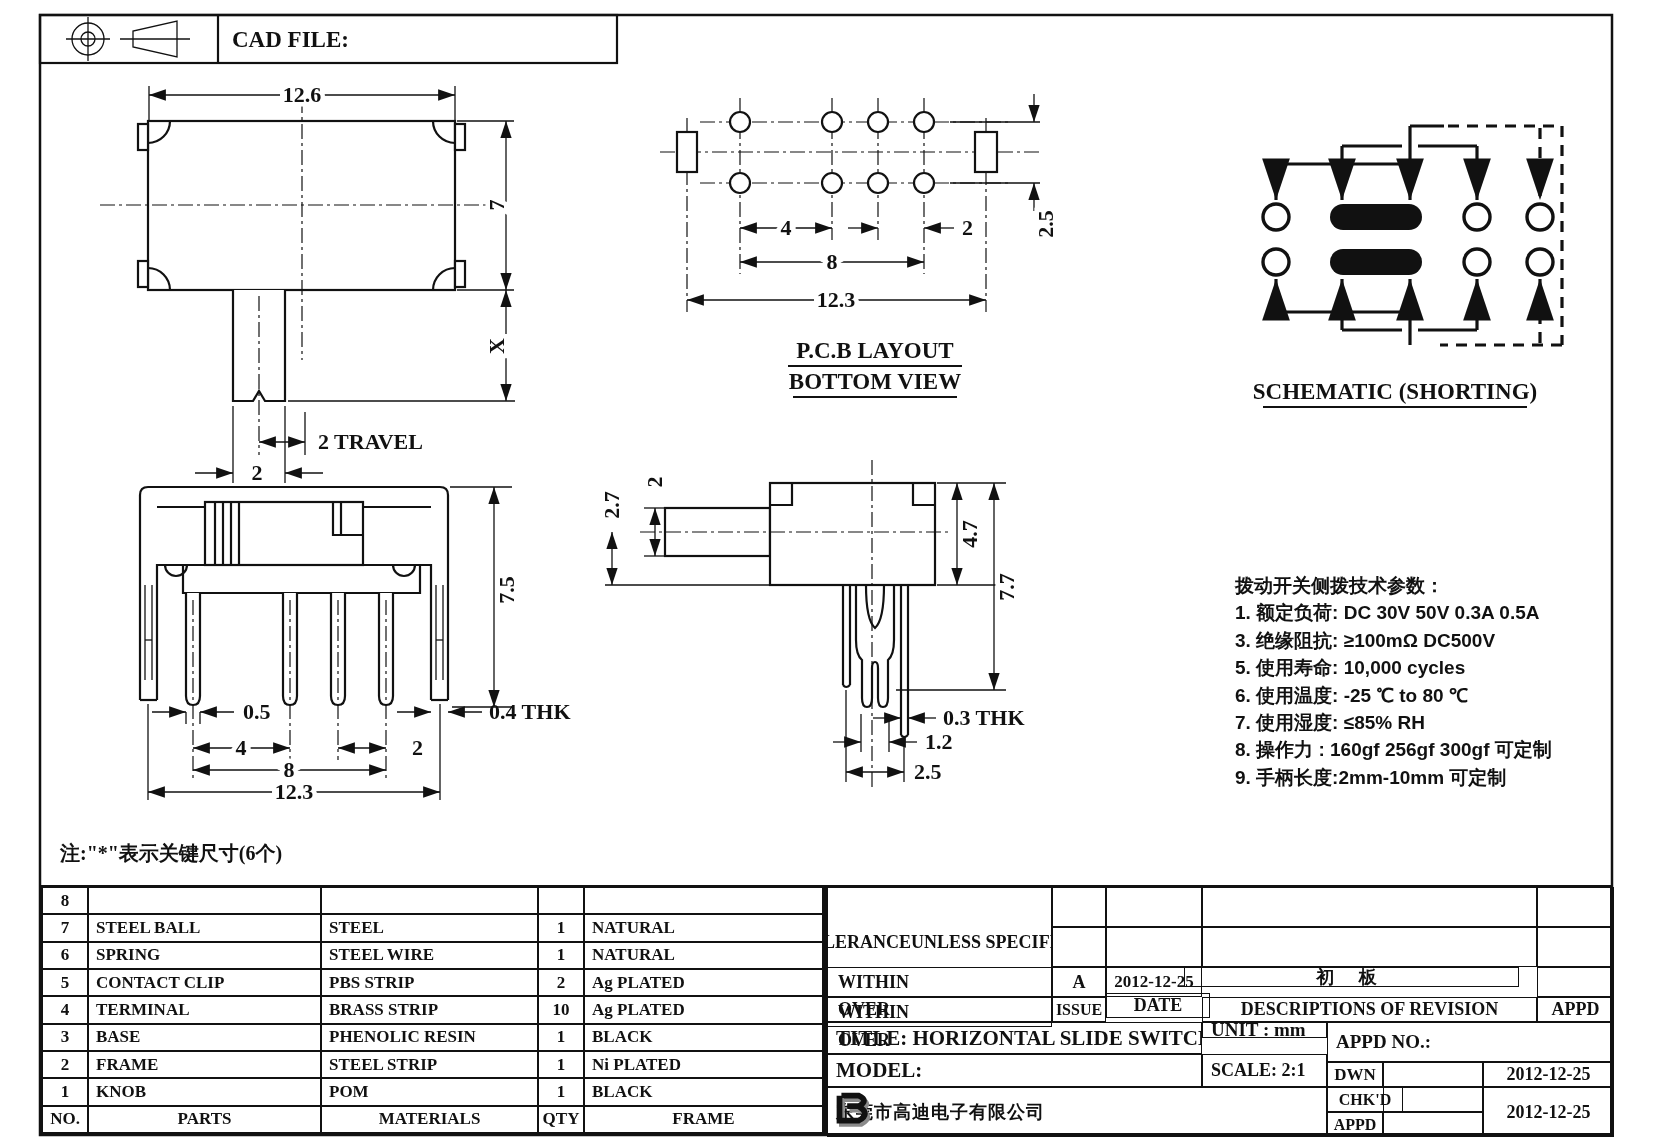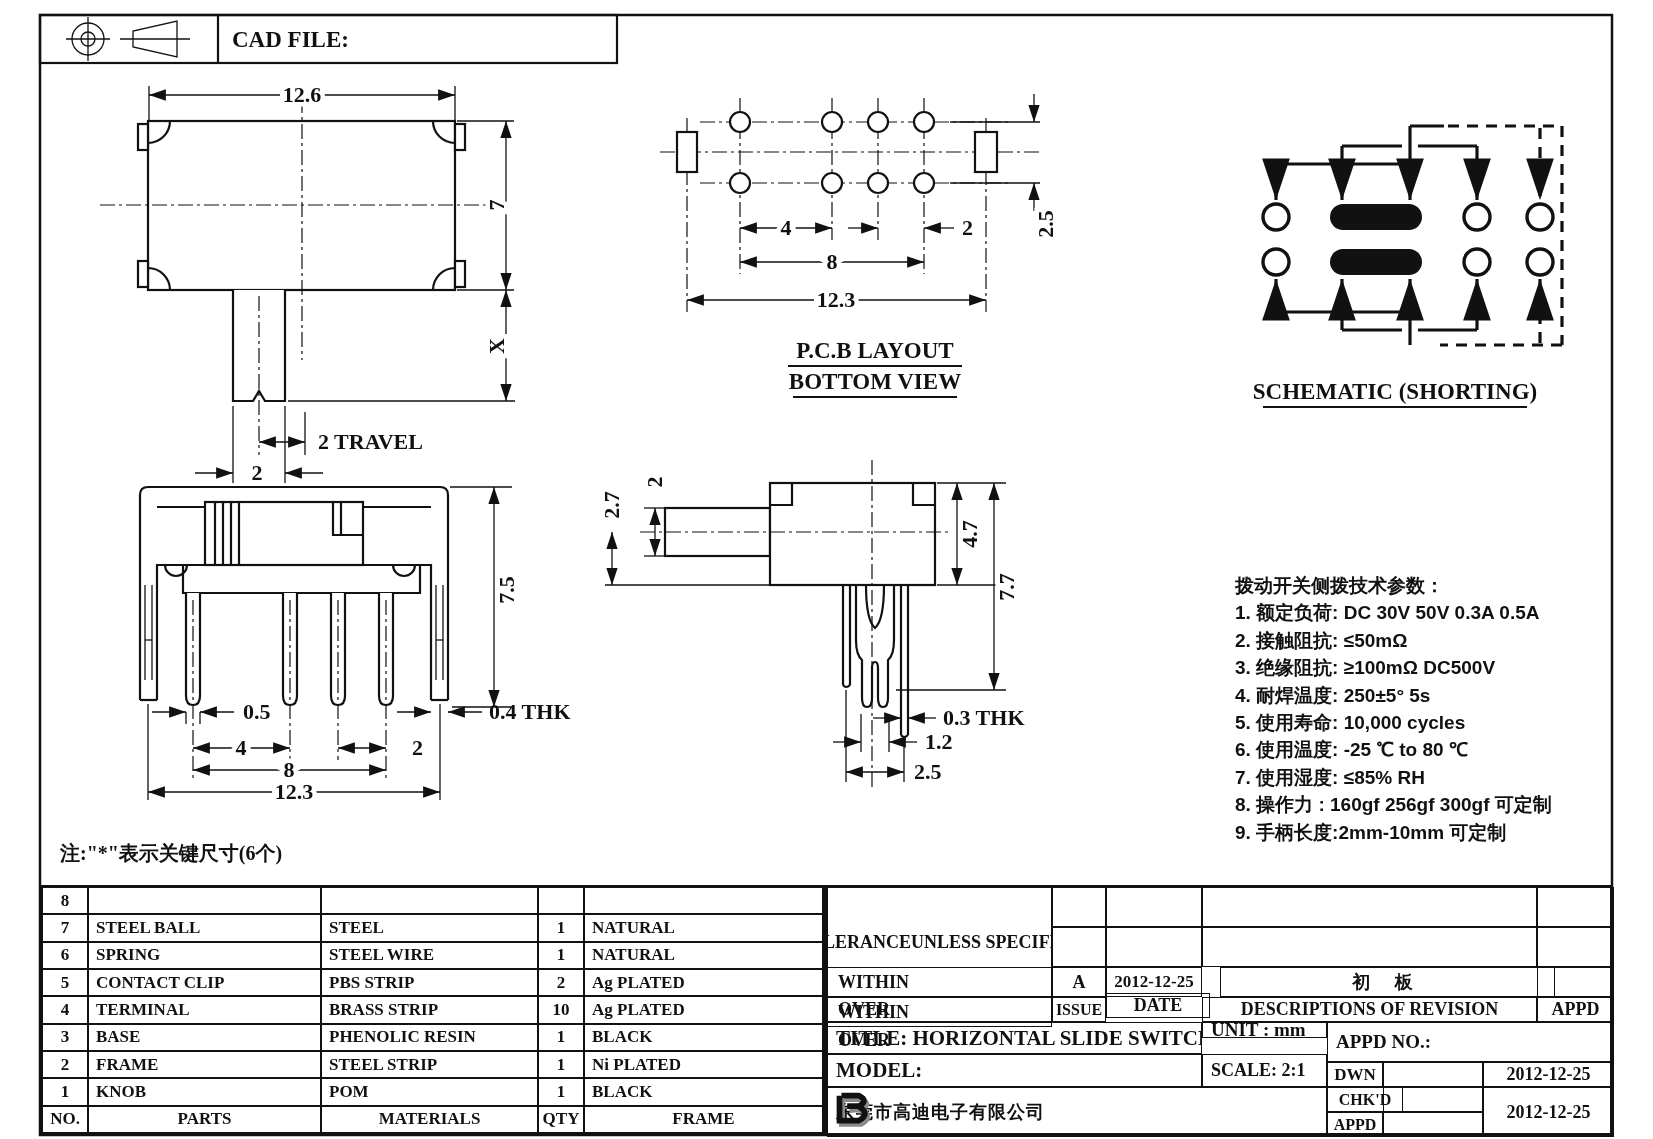--- a/index.html
+++ b/index.html
@@ -302,23 +302,21 @@
     <line x1="846" y1="772" x2="904" y2="772" class="dm" marker-start="url(#ar)" marker-end="url(#ar)"></line>
     <text x="914" y="779" class="d">2.5</text>
   </g>
 </svg>
 
 <div id="note">注:"*"表示关键尺寸(6个)</div>
 
 <div id="tech">
   <div>拨动开关侧拨技术参数：</div>
   <div>1.  额定负荷: DC 30V   50V   0.3A   0.5A</div>
-  <div>2.  接触阻抗: ≤50mΩ</div>
   <div>3.  绝缘阻抗: ≥100mΩ   DC500V</div>
-  <div>4.  耐焊温度: 250±5°  5s</div>
   <div>5.  使用寿命: 10,000 cycles</div>
   <div>6.  使用温度: -25 ℃  to 80 ℃</div>
   <div>7.  使用湿度: ≤85% RH</div>
   <div>8.  操作力 : 160gf   256gf   300gf  可定制</div>
   <div>9.  手柄长度:2mm-10mm  可定制</div>
 </div>
 
 <div id="parts">
   <div class="cc">8</div>
   <div></div>
@@ -386,21 +384,21 @@
   <div class="cell" style="left:375px;top:0;width:335px;height:40px"></div>
   <div class="cell" style="left:710px;top:0;width:77px;height:40px"></div>
   <div class="cell" style="left:225px;top:40px;width:54px;height:40px"></div>
   <div class="cell" style="left:279px;top:40px;width:96px;height:40px"></div>
   <div class="cell" style="left:375px;top:40px;width:335px;height:40px"></div>
   <div class="cell" style="left:710px;top:40px;width:77px;height:40px"></div>
 
   <div class="cell cc" style="left:0;top:110px;width:225px;height:30px;justify-content:flex-start;padding:0 10px">WITHIN</div>
   <div class="cell cc" style="left:225px;top:80px;width:54px;height:30px">A</div>
   <div class="cell cc" style="left:279px;top:80px;width:96px;height:30px;font-size:17px">2012-12-25</div>
-  <div class="cell cc rev" style="left:393px;top:80px;width:335px;height:30px">初 板</div>
+  <div class="cell cc rev" style="left:357px;top:80px;width:335px;height:20px">初 板</div>
   <div class="cell" style="left:710px;top:80px;width:77px;height:30px"></div>
 
   <div class="cell cc" style="left:0;top:140px;width:225px;height:27px;justify-content:flex-start;padding:0 10px;border:none;border-left:1.5px solid #111">OVER</div>
   <div class="cell cc" style="left:225px;top:110px;width:54px;height:25px;font-size:16px">ISSUE</div>
   <div class="cell cc" style="left:279px;top:106px;width:104px;height:25px">DATE</div>
   <div class="cell cc" style="left:375px;top:110px;width:335px;height:25px">DESCRIPTIONS  OF  REVISION</div>
   <div class="cell cc" style="left:710px;top:110px;width:77px;height:25px">APPD</div>
 
   <div class="cell" style="left:0;top:80px;width:225px;height:30px;padding:0 10px">WITHIN</div>
   <div class="cell" style="left:0;top:110px;width:225px;height:25px;padding:0 10px">OVER</div>

